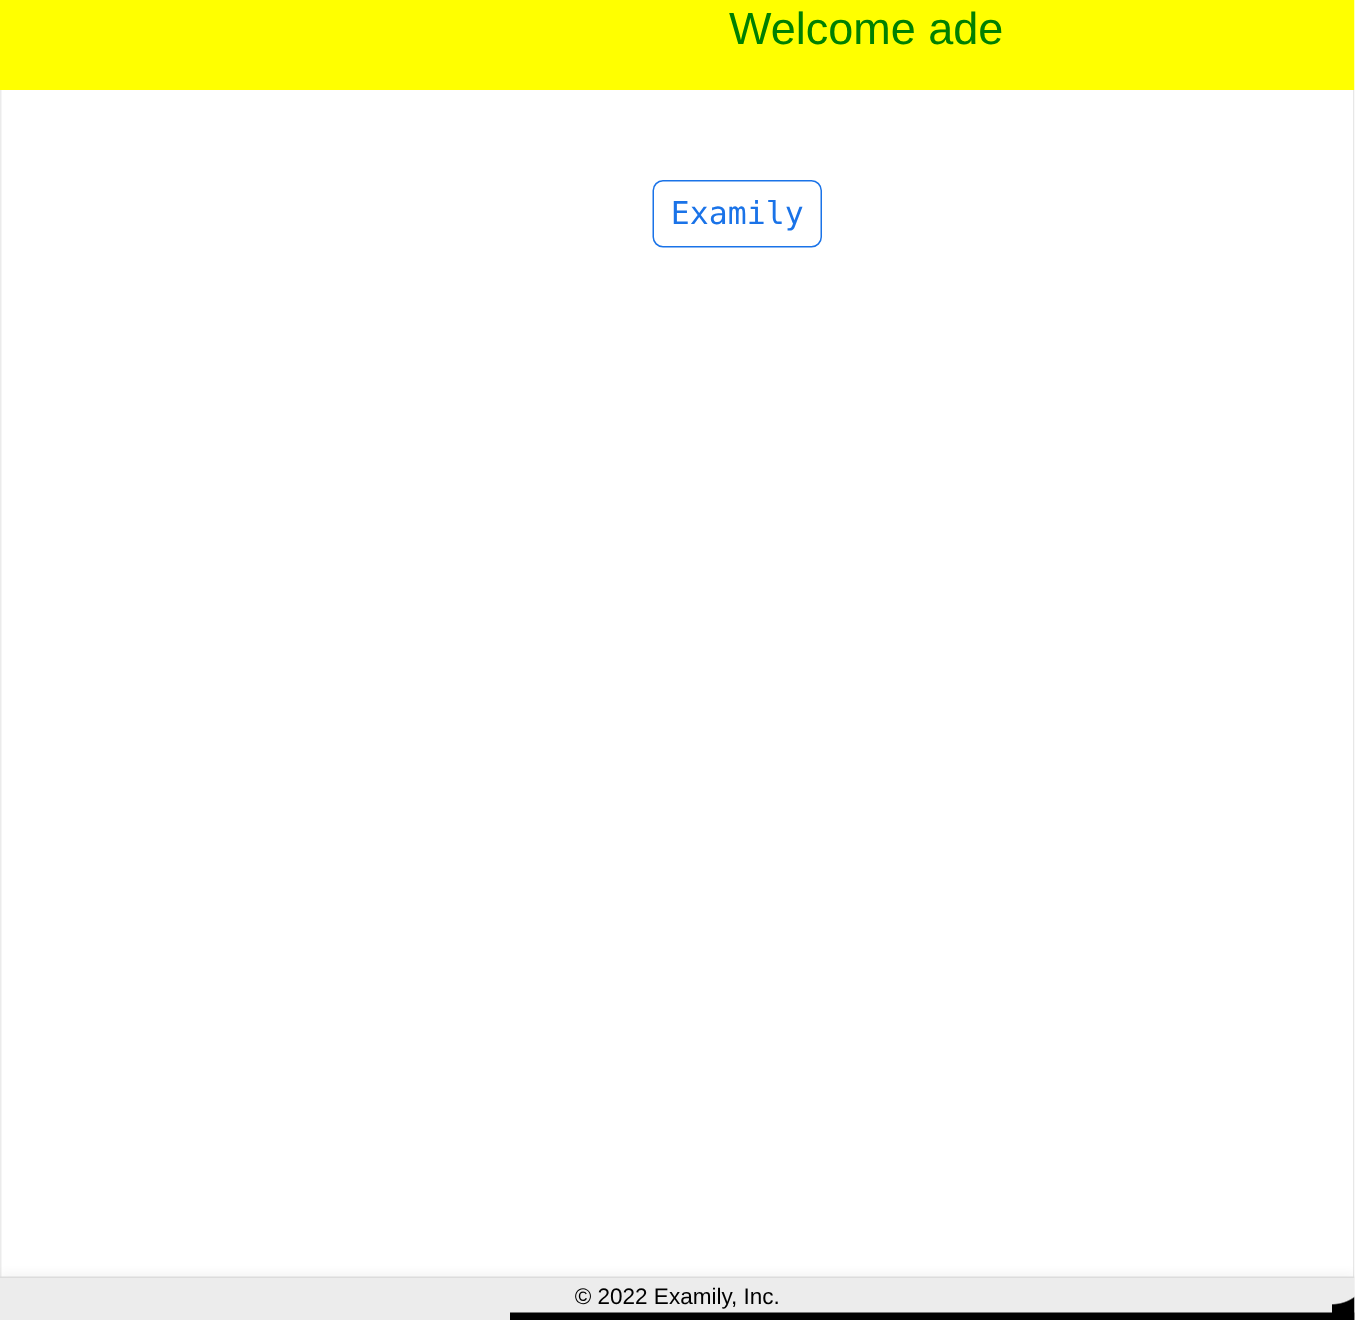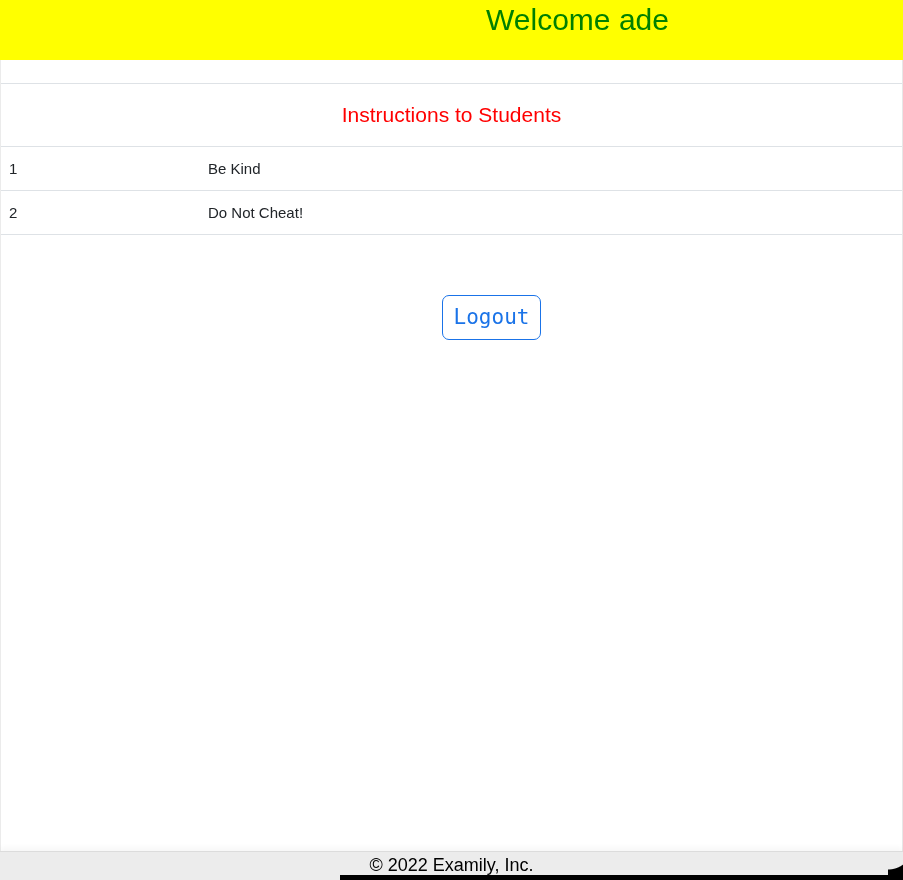--- a/index.html
+++ b/index.html
@@ -94,21 +94,21 @@
   
   .footer {
     flex: 0 0 auto;
     height: 28px;
     background: #ececec;
     box-shadow: 0 -1px 0 #dcdcdc, 0 -4px 6px rgba(0,0,0,0.04);
     text-align: center;
     position: relative;
   }
   .footer .copyright {
-    font-size: 18px;
+    font-size: 15px;
     line-height: 18px;
     color: #000000;
     padding-top: 4px;
   }
 
   
   .screen-edge {
     position: absolute;
     bottom: 0;
     left: 340px;
@@ -129,36 +129,23 @@
 </style>
 </head>
 <body>
 
 <header class="banner">
   <h1>Welcome ade</h1>
 </header>
 
 <main class="content">
 
-  <section class="tbl">
-    <div class="tbl-header">Instructions to Students</div>
-
-    <div class="tbl-row">
-      <div class="cell-num">1</div>
-      <div class="cell-text">Be Kind</div>
-    </div>
-
-    <div class="tbl-row">
-      <div class="cell-num">2</div>
-      <div class="cell-text">Do Not Cheat!</div>
-    </div>
-  </section>
 
   <div class="actions">
-    <button class="btn">Logout</button>
+    <button class="btn">Examily</button>
   </div>
 
 </main>
 
 <footer class="footer">
   <div class="copyright">© 2022 Examily, Inc.</div>
 </footer>
 
 <div class="screen-edge"></div>
 <div class="screen-corner"></div>

